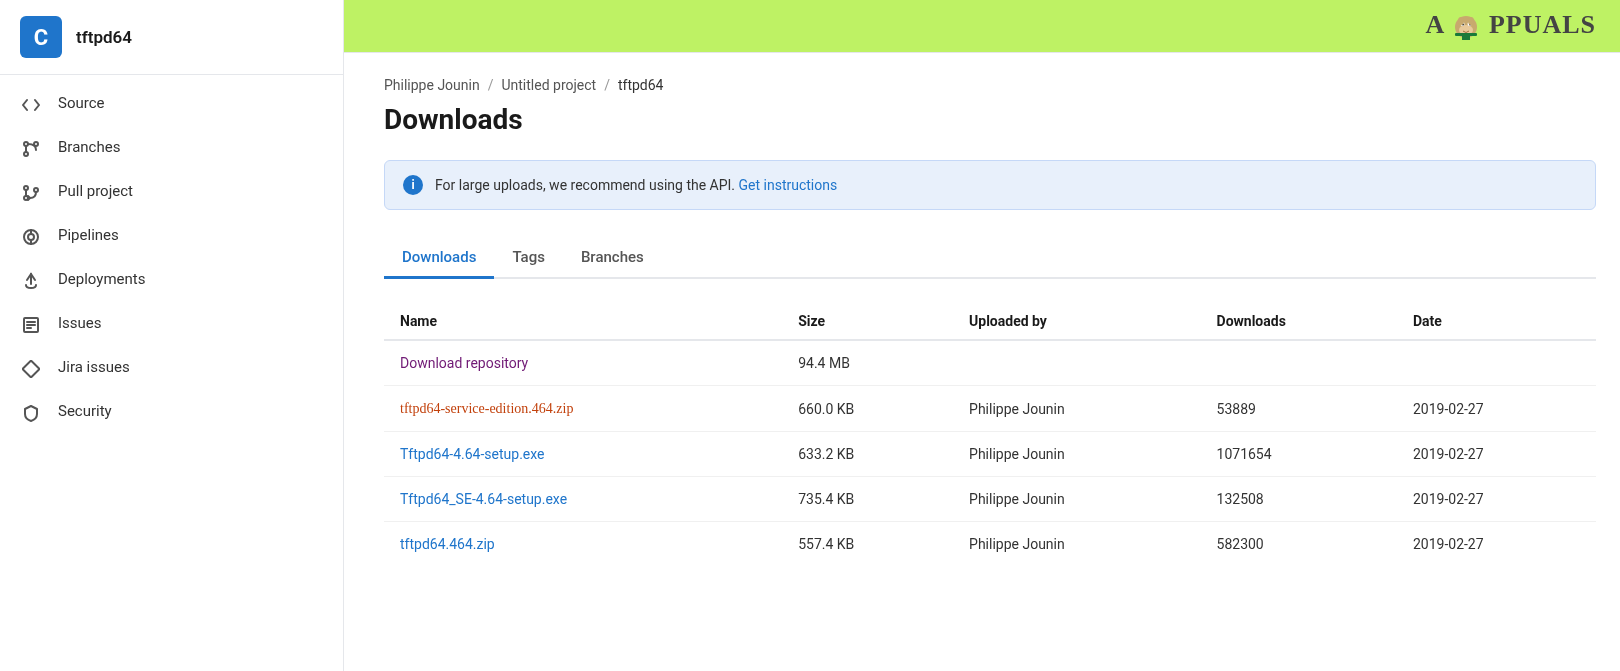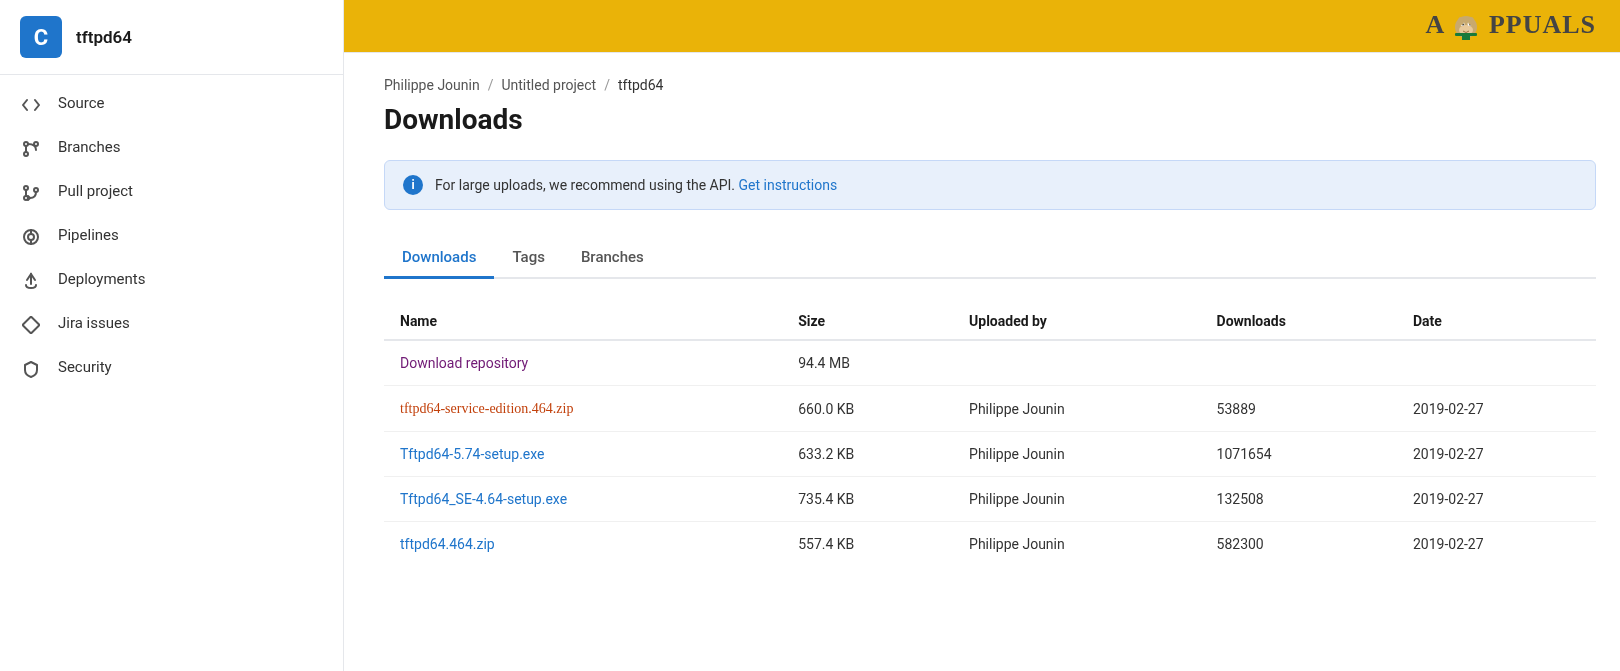--- a/index.html
+++ b/index.html
@@ -168,21 +168,21 @@
       font-size: 14px;
     }
     .downloads-table tr:last-child td { border-bottom: none; }
 
     
     .top-bar {
       display: flex;
       justify-content: flex-end;
       padding: 10px 24px;
       border-bottom: 1px solid #e5e7eb;
-      background: #eab308;
+      background: #bef264;
     }
     .appuals-logo {
       font-family: Georgia, serif;
       font-size: 28px;
       font-weight: 700;
       color: #555;
       letter-spacing: 2px;
       display: flex;
       align-items: center;
     }
@@ -256,20 +256,31 @@
       <span class="nav-icon">
         <svg width="18" height="18" viewBox="0 0 18 18" fill="none" stroke="#555" stroke-width="2" stroke-linecap="round">
           <polyline points="9,2 9,12"></polyline>
           <polyline points="5,8 9,2 13,8"></polyline>
           <path d="M4,13 Q4,16 9,16 Q14,16 14,13" fill="none"></path>
         </svg>
       </span>
       <span class="nav-label">Deployments</span>
     </div>
 
+    <div class="nav-item">
+      <span class="nav-icon">
+        <svg width="18" height="18" viewBox="0 0 18 18" fill="none" stroke="#555" stroke-width="2" stroke-linecap="round">
+          <rect x="2" y="2" width="14" height="14" rx="1"></rect>
+          <line x1="5" y1="6" x2="13" y2="6"></line>
+          <line x1="5" y1="9" x2="13" y2="9"></line>
+          <line x1="5" y1="12" x2="9" y2="12"></line>
+        </svg>
+      </span>
+      <span class="nav-label">Issues</span>
+    </div>
 
     <div class="nav-item">
       <span class="nav-icon">
         <svg width="18" height="18" viewBox="0 0 18 18" fill="none" stroke="#555" stroke-width="2" stroke-linecap="round">
           <rect x="3" y="3" width="12" height="12" rx="1" transform="rotate(45 9 9)" stroke="#555" fill="none"></rect>
         </svg>
       </span>
       <span class="nav-label">Jira issues</span>
     </div>
 
@@ -361,21 +372,21 @@
             <td></td>
           </tr>
           <tr>
             <td><span style="color:#c2410c; cursor:pointer;font-family:Liberation Serif, serif;">tftpd64-service-edition.464.zip</span></td>
             <td>660.0 KB</td>
             <td>Philippe Jounin</td>
             <td>53889</td>
             <td>2019-02-27</td>
           </tr>
           <tr>
-            <td><span style="color:#1f75cb; cursor:pointer;">Tftpd64-5.74-setup.exe</span></td>
+            <td><span style="color:#1f75cb; cursor:pointer;">Tftpd64-4.64-setup.exe</span></td>
             <td>633.2 KB</td>
             <td>Philippe Jounin</td>
             <td>1071654</td>
             <td>2019-02-27</td>
           </tr>
           <tr>
             <td><span style="color:#1f75cb; cursor:pointer;">Tftpd64_SE-4.64-setup.exe</span></td>
             <td>735.4 KB</td>
             <td>Philippe Jounin</td>
             <td>132508</td>

